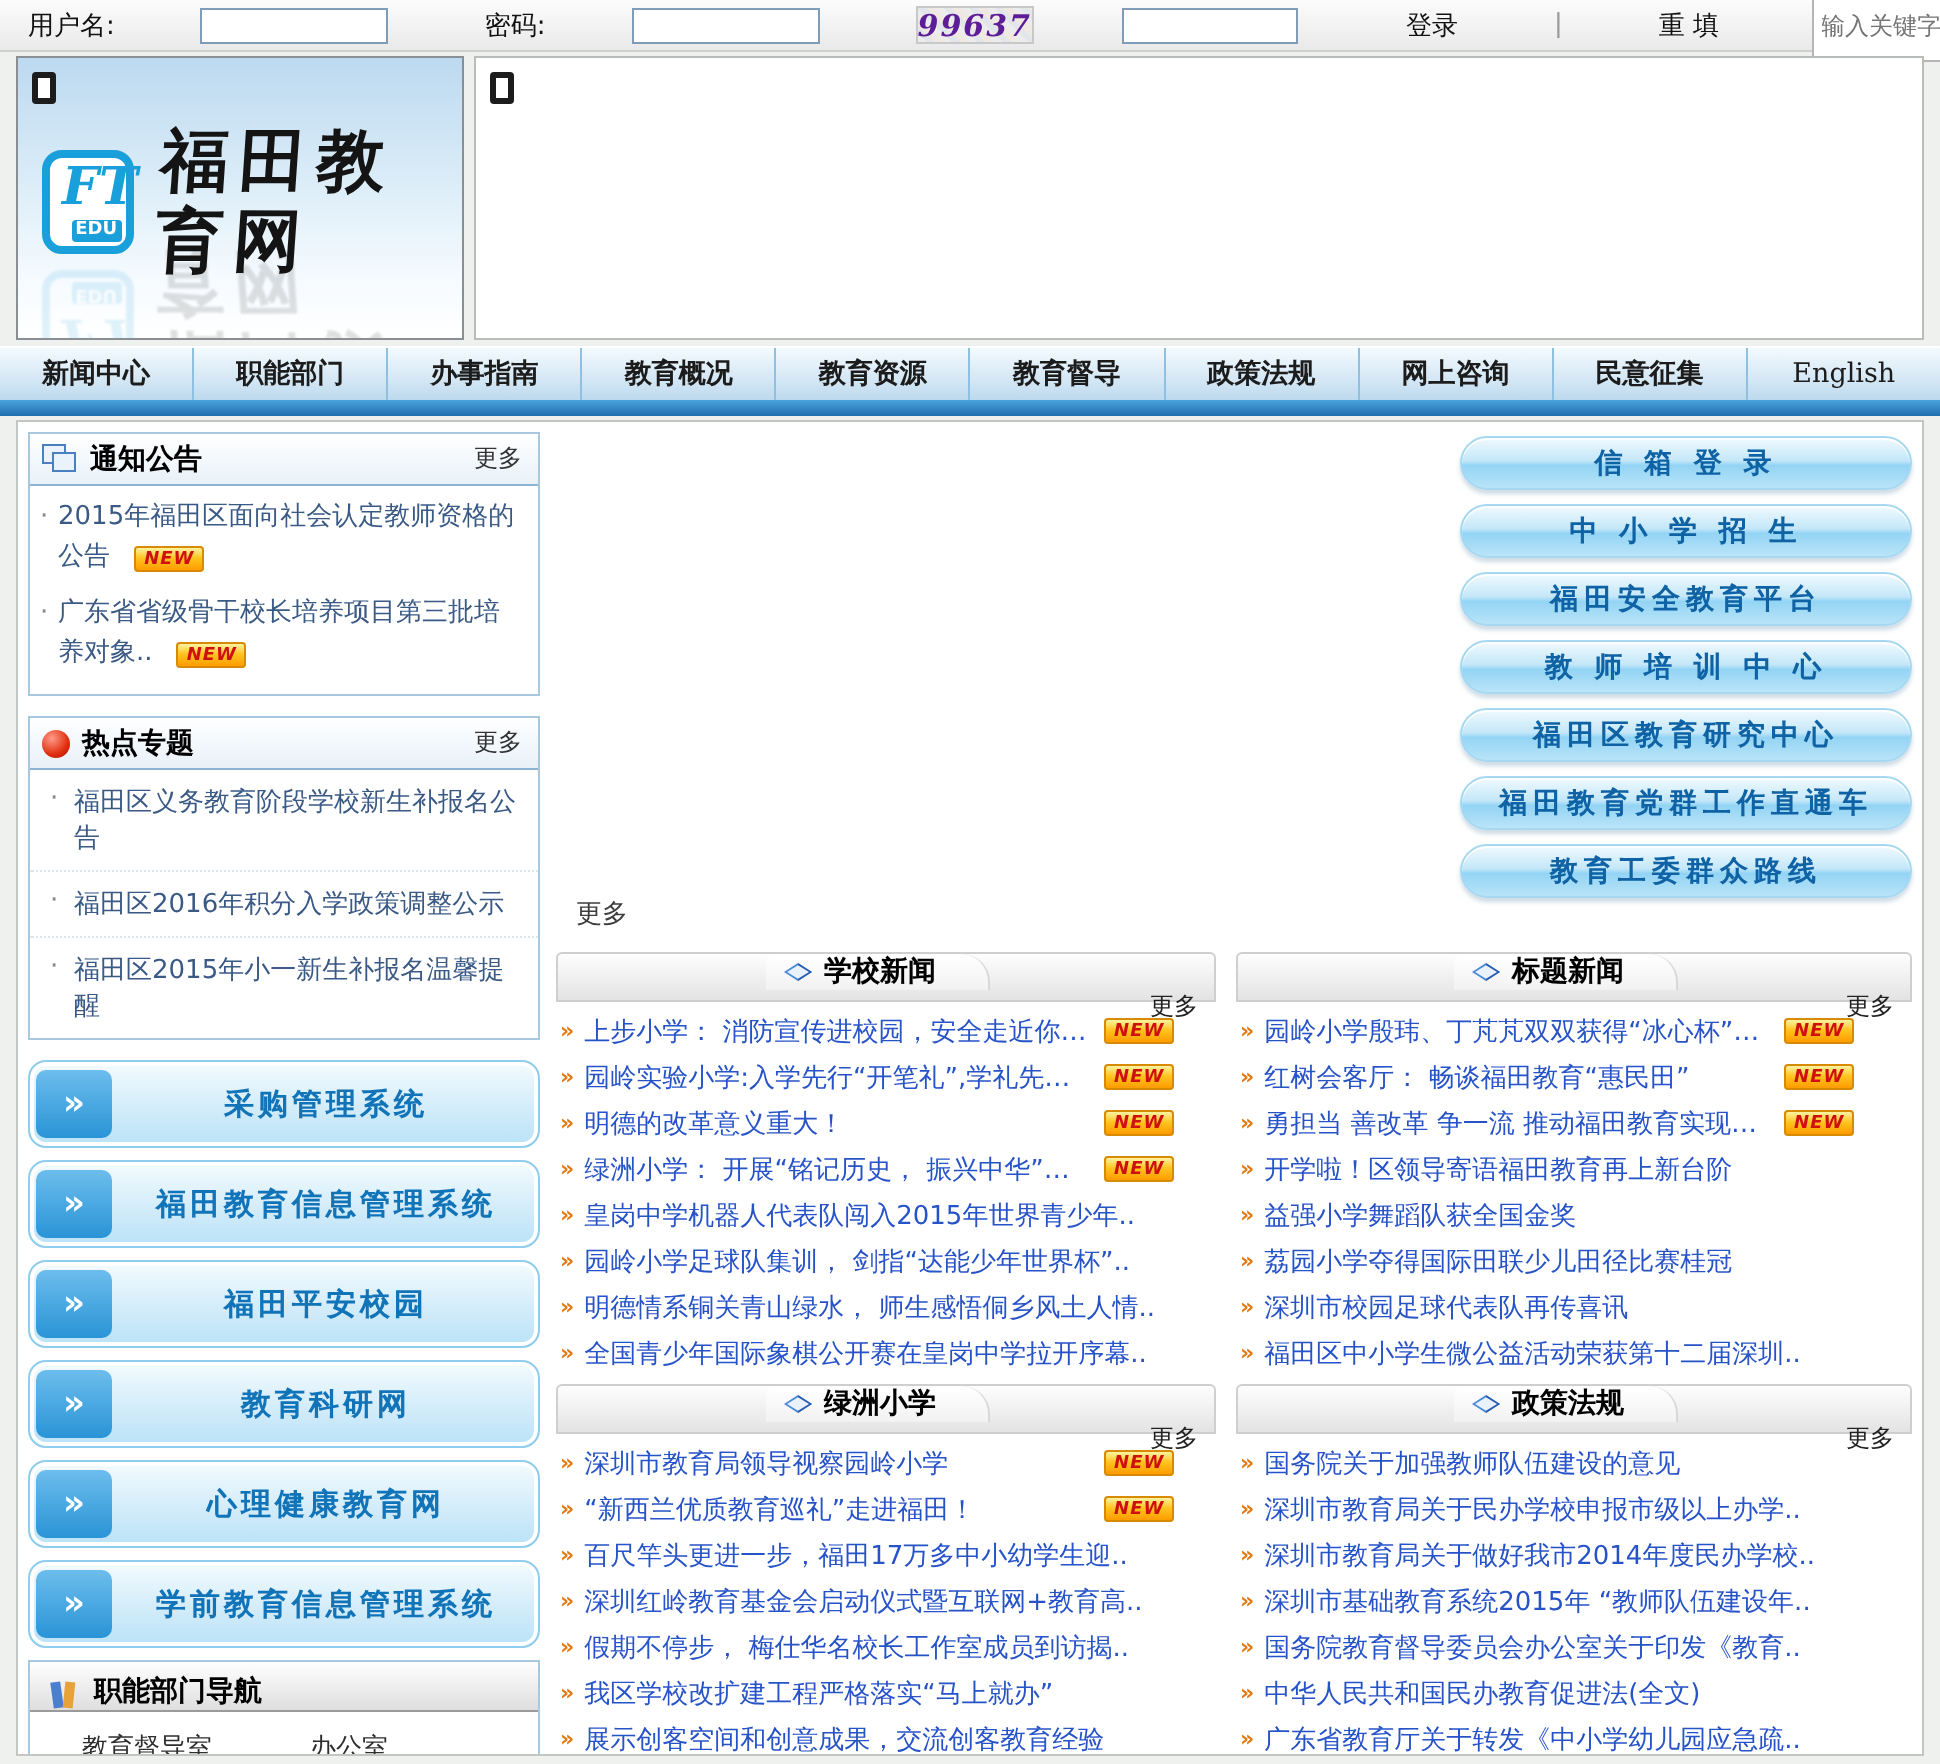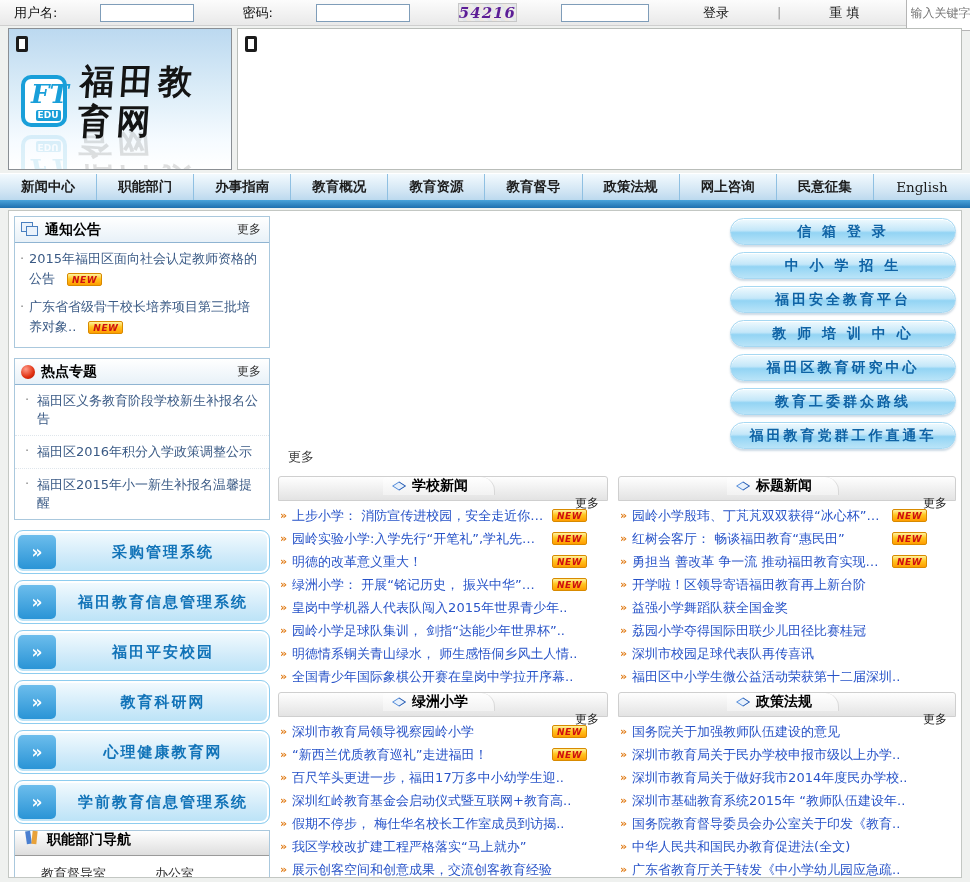--- a/index.html
+++ b/index.html
@@ -83,21 +83,21 @@
 
   .bigbtn { height:44px; margin:0 0 6px; border:1px solid #8ecdef; border-radius:9px;
     background:linear-gradient(#f4fbfe,#d3ecfa 55%,#b9e2f7);
     box-shadow:inset 0 0 0 2px #fff; display:flex; align-items:center; padding:3px; }
   .bigbtn .chev { width:38px; height:34px; border-radius:5px; color:#fff;
     background:linear-gradient(#6cbdec,#2a94d6); font-size:17px; font-weight:bold;
     display:flex; align-items:center; justify-content:center; margin-right:4px; }
   .bigbtn .lbl { flex:1; text-align:center; color:#1173b8; font-size:15px;
     font-weight:bold; letter-spacing:2px; }
 
-  .dept-head { height:25px; display:flex; align-items:flex-start; padding:0 8px 0 10px;
+  .dept-head { height:25px; display:flex; align-items:flex-end; padding:0 8px 0 10px;
     background:linear-gradient(#ffffff,#dedede); border-bottom:1px solid #9a9a9a; }
   .dept-grid { display:grid; grid-template-columns:1fr 1fr; padding:4px 0 0 26px; }
   .dept-item { font-size:13px; color:#2e2e2e; padding:5px 0; }
 
   
   .rightarea { flex:1; min-width:0; }
   .toprow { display:flex; gap:8px; height:252px; }
   .carousel { flex:1; position:relative; background:#fff; }
   .carousel-more { position:absolute; left:10px; bottom:2px; font-size:13px; color:#3d3d3d; }
   .pillcol { width:226px; flex:none; padding-top:2px; }
@@ -129,21 +129,21 @@
   svg { display:block; }
 </style>
 </head>
 <body>
 
 <div class="topbar">
   <label>用户名:</label>
   <input class="tb-input" style="">
   <label>密码:</label>
   <input class="tb-input" style="">
-  <div class="captcha">54216</div>
+  <div class="captcha">99637</div>
   <input class="tb-input" style="width: 88px;">
   <a class="tb-link">登录</a>
   <span class="tb-sep">|</span>
   <a class="tb-link">重 填</a>
   <div class="tb-right">
     <input class="search-input" placeholder="输入关键字搜索.." style="">
     <span class="icon16" style="margin-left:4px">
       <svg viewBox="0 0 17 17">
           <circle cx="7" cy="7" r="4.5" fill="none" stroke="#7a93b8" stroke-width="2"></circle>
           <line x1="10.5" y1="10.5" x2="15" y2="15" stroke="#7a93b8" stroke-width="2.4"></line>
@@ -294,22 +294,22 @@
     <div class="toprow">
       <div class="carousel">
         <a class="carousel-more">更多</a>
       </div>
       <div class="pillcol">
         <a class="pill" style="display:flex">信 箱 登 录</a>
         <a class="pill" style="display:flex">中 小 学 招 生</a>
         <a class="pill" style="display:flex">福田安全教育平台</a>
         <a class="pill" style="display:flex">教 师 培 训 中 心</a>
         <a class="pill" style="display:flex">福田区教育研究中心</a>
+        <a class="pill" style="display:flex">福田教育党群工作直通车</a>
         <a class="pill" style="display:flex">教育工委群众路线</a>
-        <a class="pill" style="display:flex">福田教育党群工作直通车</a>
       </div>
     </div>
 
     <div class="sections">
 
       <div>
         <div class="sec-head">
           <span class="sec-tab">
             <svg width="16" height="14" viewBox="0 0 16 14">
                 <path d="M1 7 L8 2.5 L15 7 L8 11.5 Z" fill="#4a86d8"></path>

